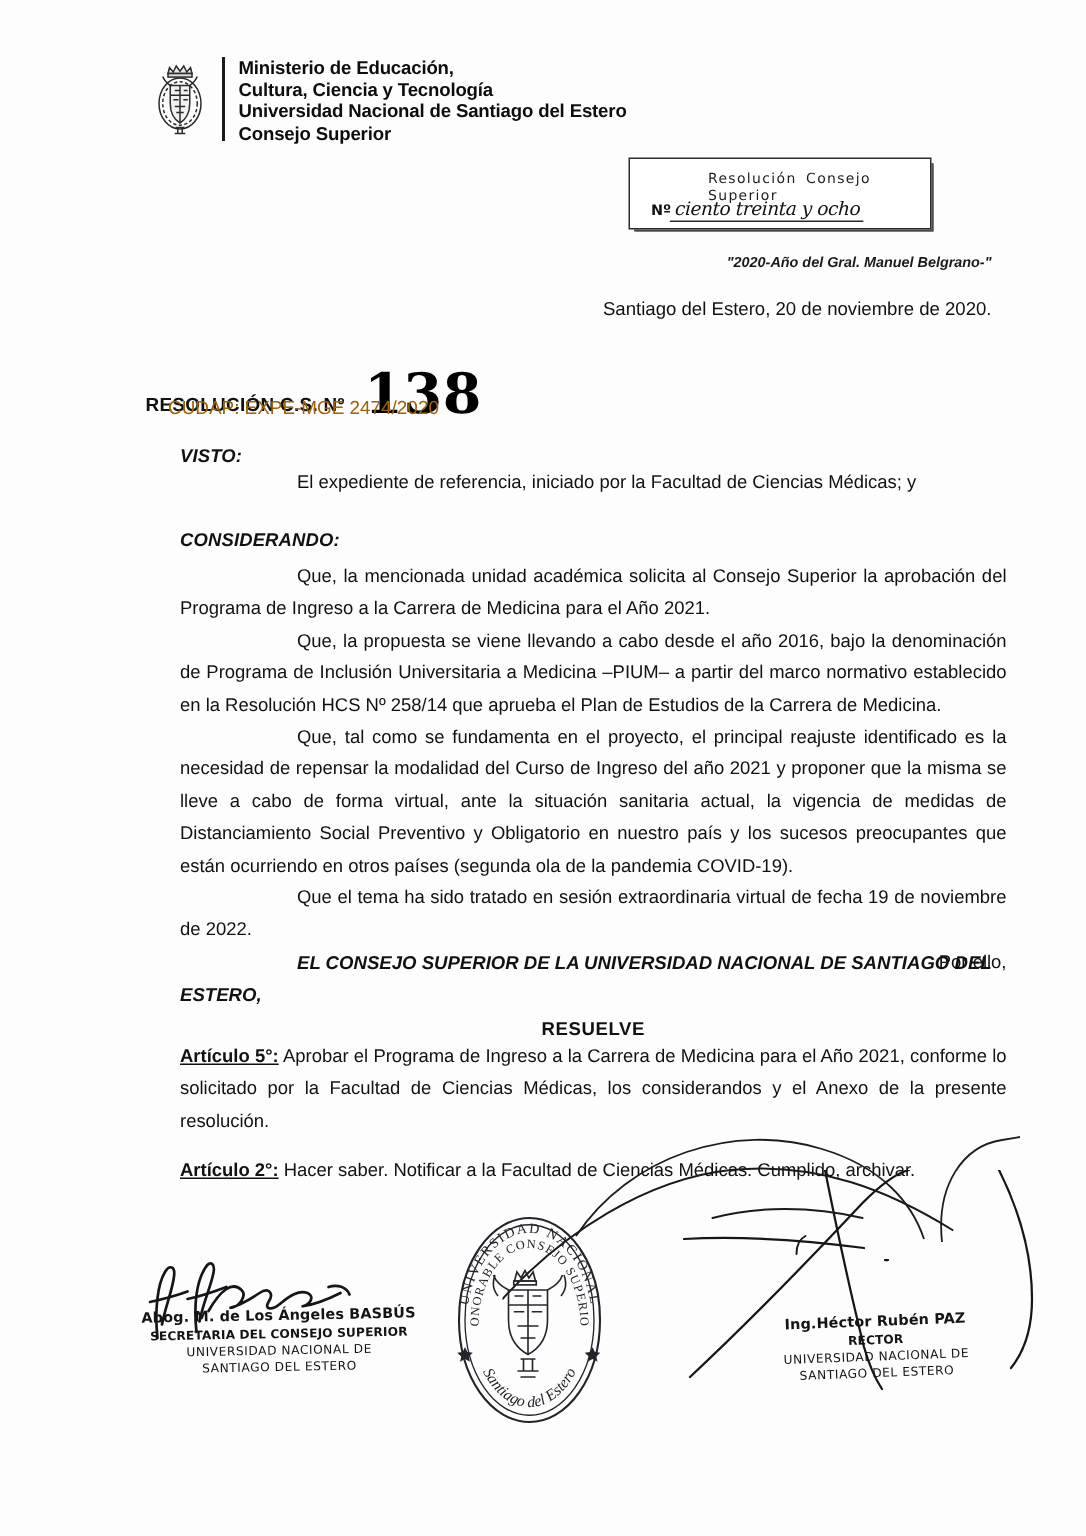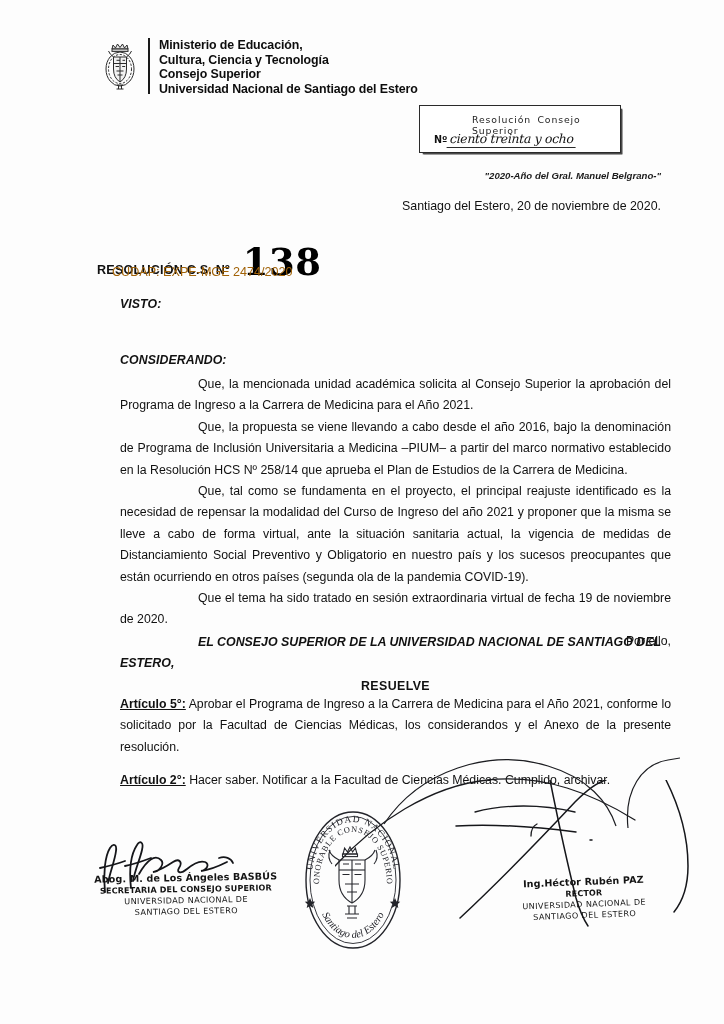--- a/index.html
+++ b/index.html
@@ -269,22 +269,22 @@
 
         <path d="M13.5 19 q-4 -3 -5 -6 M26.5 19 q4 -3 5 -6"></path>
 
         <path d="M17 47 h6 M18.5 47 v4 M21.5 47 v4 M16.5 51 h7"></path>
       </g>
     </svg>
     <div class="header-rule"></div>
     <div class="header-lines">
       <div>Ministerio de Educación,</div>
       <div>Cultura, Ciencia y Tecnología</div>
+      <div>Universidad Nacional de Santiago del Estero</div>
       <div>Consejo Superior</div>
-      <div>Universidad Nacional de Santiago del Estero</div>
     </div>
   </div>
 
   <div class="res-box">
     <div class="res-box-title">Resolución  Consejo   Superior</div>
     <div class="res-box-num">
       <span>Nº</span><span class="res-box-handwriting">ciento treinta y ocho</span>
     </div>
   </div>
 
@@ -293,28 +293,29 @@
   <div class="placedate">Santiago del Estero, 20 de noviembre de 2020.</div>
 
   <div class="res-heading">
     <span class="res-heading-label">RESOLUCIÓN C.S. Nº</span>
     <span class="res-heading-number">138</span>
   </div>
   <div class="cudap">CUDAP: EXPE-MGE 2474/2020</div>
 
   <div class="body-block" style="top:297px;">
     <div class="kicker">VISTO:</div>
+    <div class="para indent" style="text-align:left;">El expediente de referencia, iniciado por la Facultad de Ciencias Médicas; y</div>
   </div>
 
   <div class="body-block" style="top:353px;">
     <div class="kicker">CONSIDERANDO:</div>
     <div class="para indent" style="margin-top:7px;">Que, la mencionada unidad académica solicita al Consejo Superior la aprobación del Programa de Ingreso a la Carrera de Medicina para el Año 2021.</div>
     <div class="para indent">Que, la propuesta se viene llevando a cabo desde el año 2016, bajo la denominación de Programa de Inclusión Universitaria a Medicina –PIUM– a partir del marco normativo establecido en la Resolución HCS Nº 258/14 que aprueba el Plan de Estudios de la Carrera de Medicina.</div>
     <div class="para indent">Que, tal como se fundamenta en el proyecto, el principal reajuste identificado es la necesidad de repensar la modalidad del Curso de Ingreso del año 2021 y proponer que la misma se lleve a cabo de forma virtual, ante la situación sanitaria actual, la vigencia de medidas de Distanciamiento Social Preventivo y Obligatorio en nuestro país y los sucesos preocupantes que están ocurriendo en otros países (segunda ola de la pandemia COVID-19).</div>
-    <div class="para indent">Que el tema ha sido tratado en sesión extraordinaria virtual de fecha 19 de noviembre de 2020.</div>
+    <div class="para indent">Que el tema ha sido tratado en sesión extraordinaria virtual de fecha 19 de noviembre de 2022.</div>
     <div class="para indent" style="text-align:right;">Por ello,</div>
   </div>
 
   <div class="body-block" style="top:632px;">
     <div class="closing-org">EL CONSEJO SUPERIOR DE LA UNIVERSIDAD NACIONAL DE SANTIAGO DEL ESTERO,</div>
     <div class="resuelve">RESUELVE</div>
   </div>
 
   <div class="body-block" style="top:694px;">
     <div class="article">

